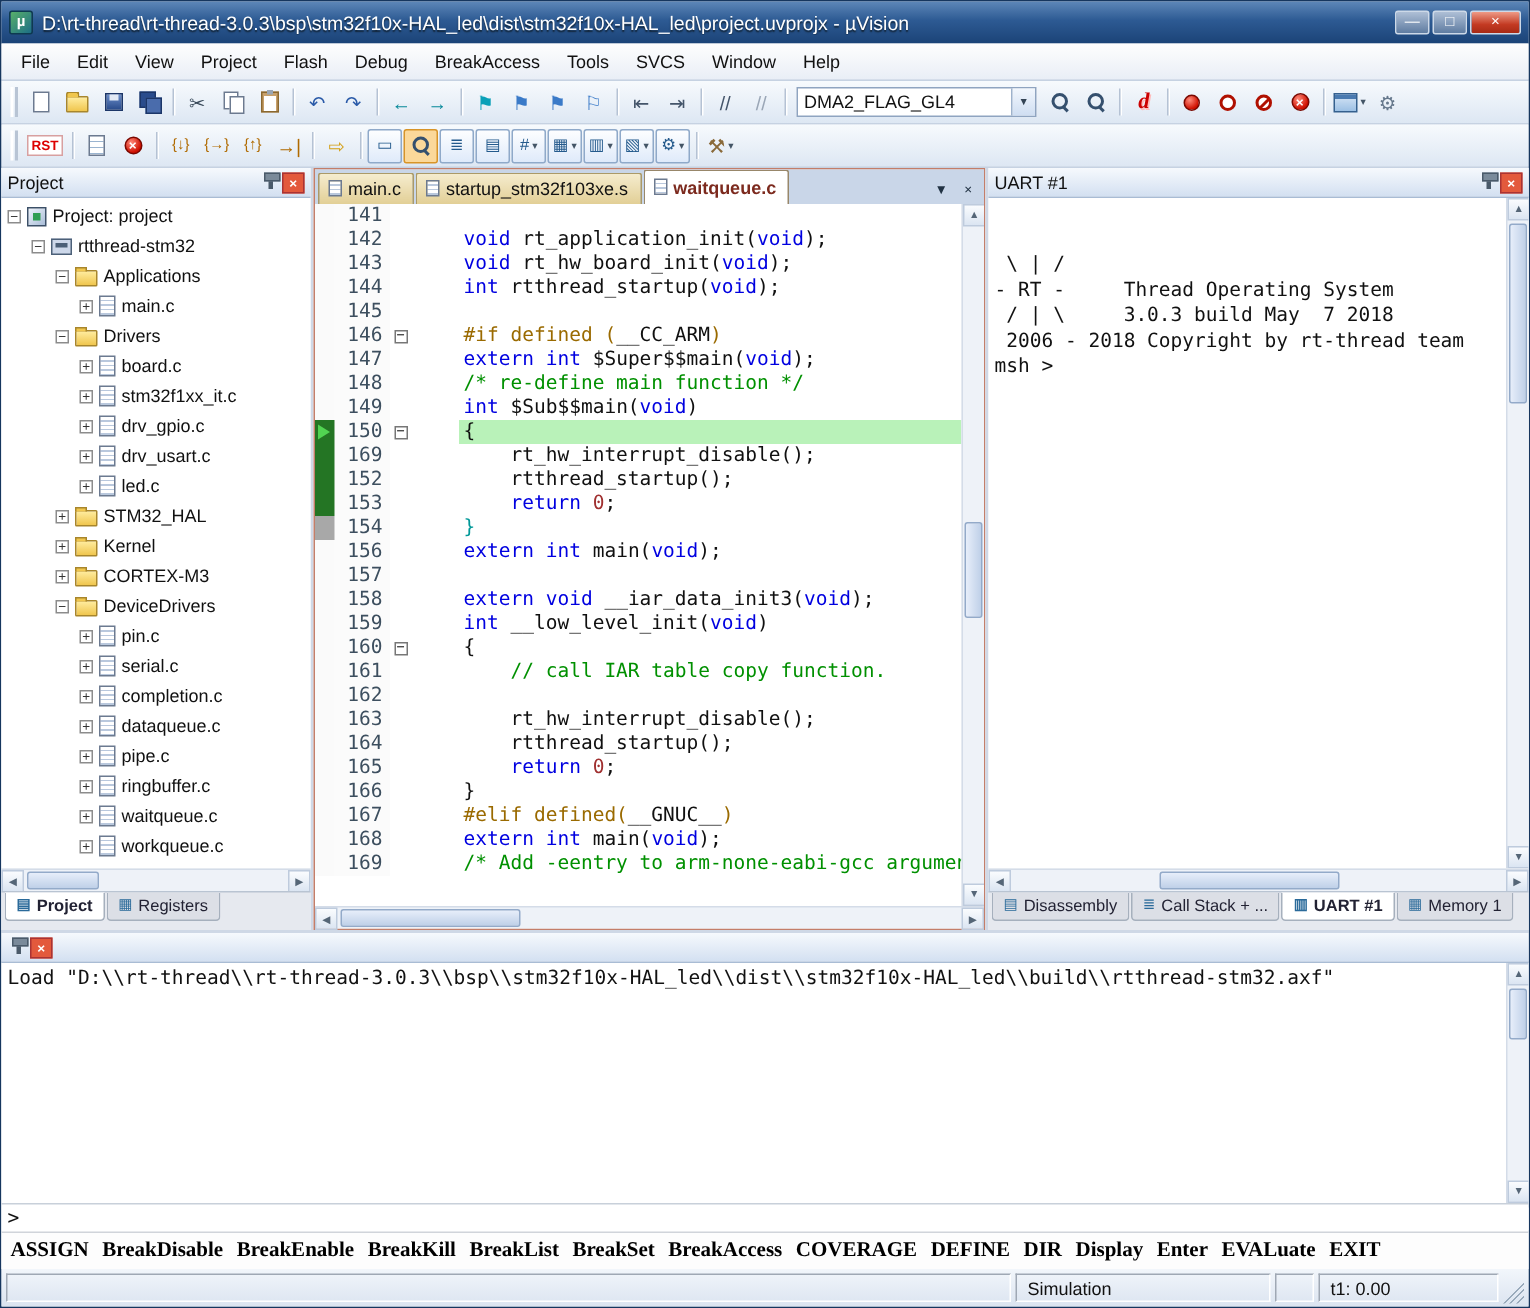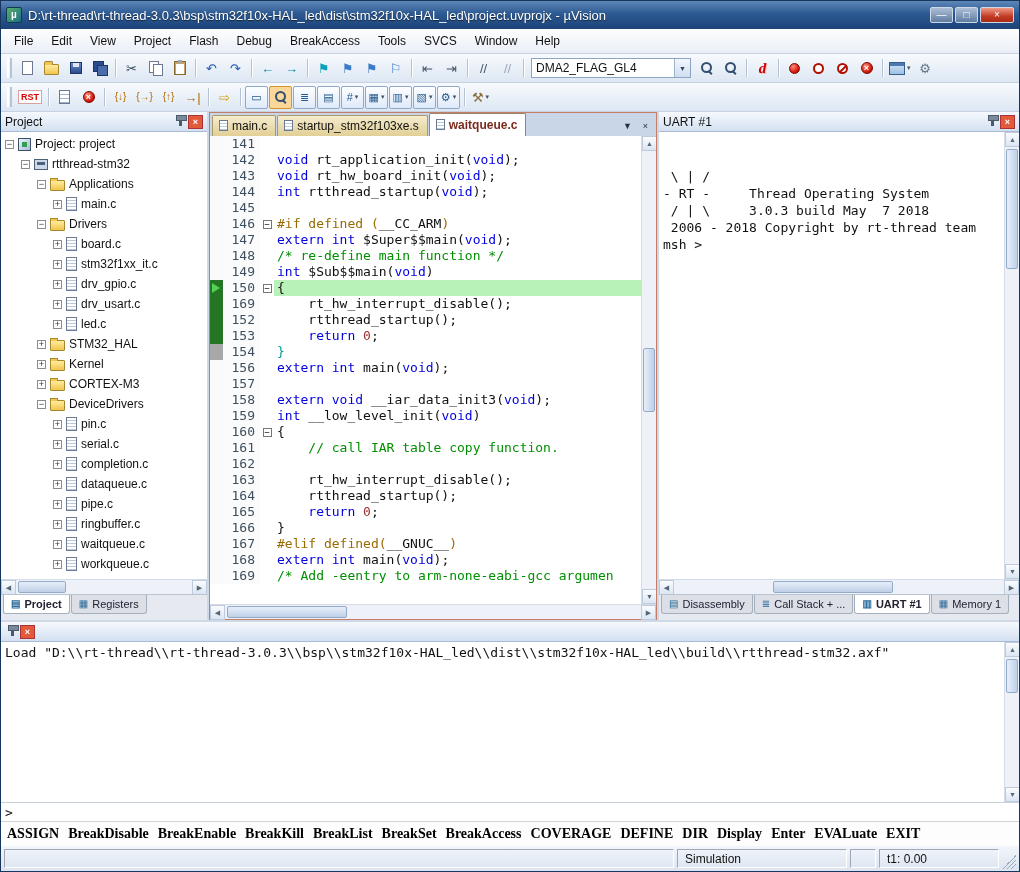--- a/index.html
+++ b/index.html
@@ -100,21 +100,21 @@
   .code-wrap{flex:1;display:flex;overflow:hidden;background:#fff;}
   .code{flex:1;overflow:hidden;font-family:"DejaVu Sans Mono","Liberation Mono",monospace;font-size:13px;}
   .cl{height:16px;display:flex;align-items:stretch;line-height:16px;}
   .cov{width:13px;flex:0 0 13px;background:#fafafa;position:relative;}
   .cov.covg{background:#247524;}
   .cov.covx{background:#a8a8a8;}
   .cl.cur .cov.covg::after{content:"";position:absolute;left:2px;top:3px;border-left:8px solid #52d452;border-top:5px solid transparent;border-bottom:5px solid transparent;}
   .lnum{width:37px;flex:0 0 37px;text-align:right;padding-right:5px;color:#3d4f5f;background:#fbfbfb;}
   .fold{width:14px;flex:0 0 14px;background:#fff;display:flex;align-items:center;justify-content:center;}
   .foldbox{width:9px;height:9px;border:1px solid #777;background:#fff;font-size:9px;line-height:7px;text-align:center;color:#222;}
-  .ct{flex:1;white-space:pre;overflow:hidden;padding-left:3px;}
+  .ct{flex:1;white-space:pre;overflow:hidden;padding-left:3px;margin-left:32px;}
   .cl.cur .ct{background:#b9f2b9;}
   .tk-k{color:#0000e0;}
   .tk-p{color:#101010;}
   .tk-c{color:#009000;}
   .tk-d{color:#9a6a00;text-align:right;}
   .tk-num{color:#a03030;}
   .tk-t{color:#009898;}
 
   
   .vscroll{width:15px;flex:0 0 15px;background:#eef2f8;border-left:1px solid #d4dce8;display:flex;flex-direction:column;}

